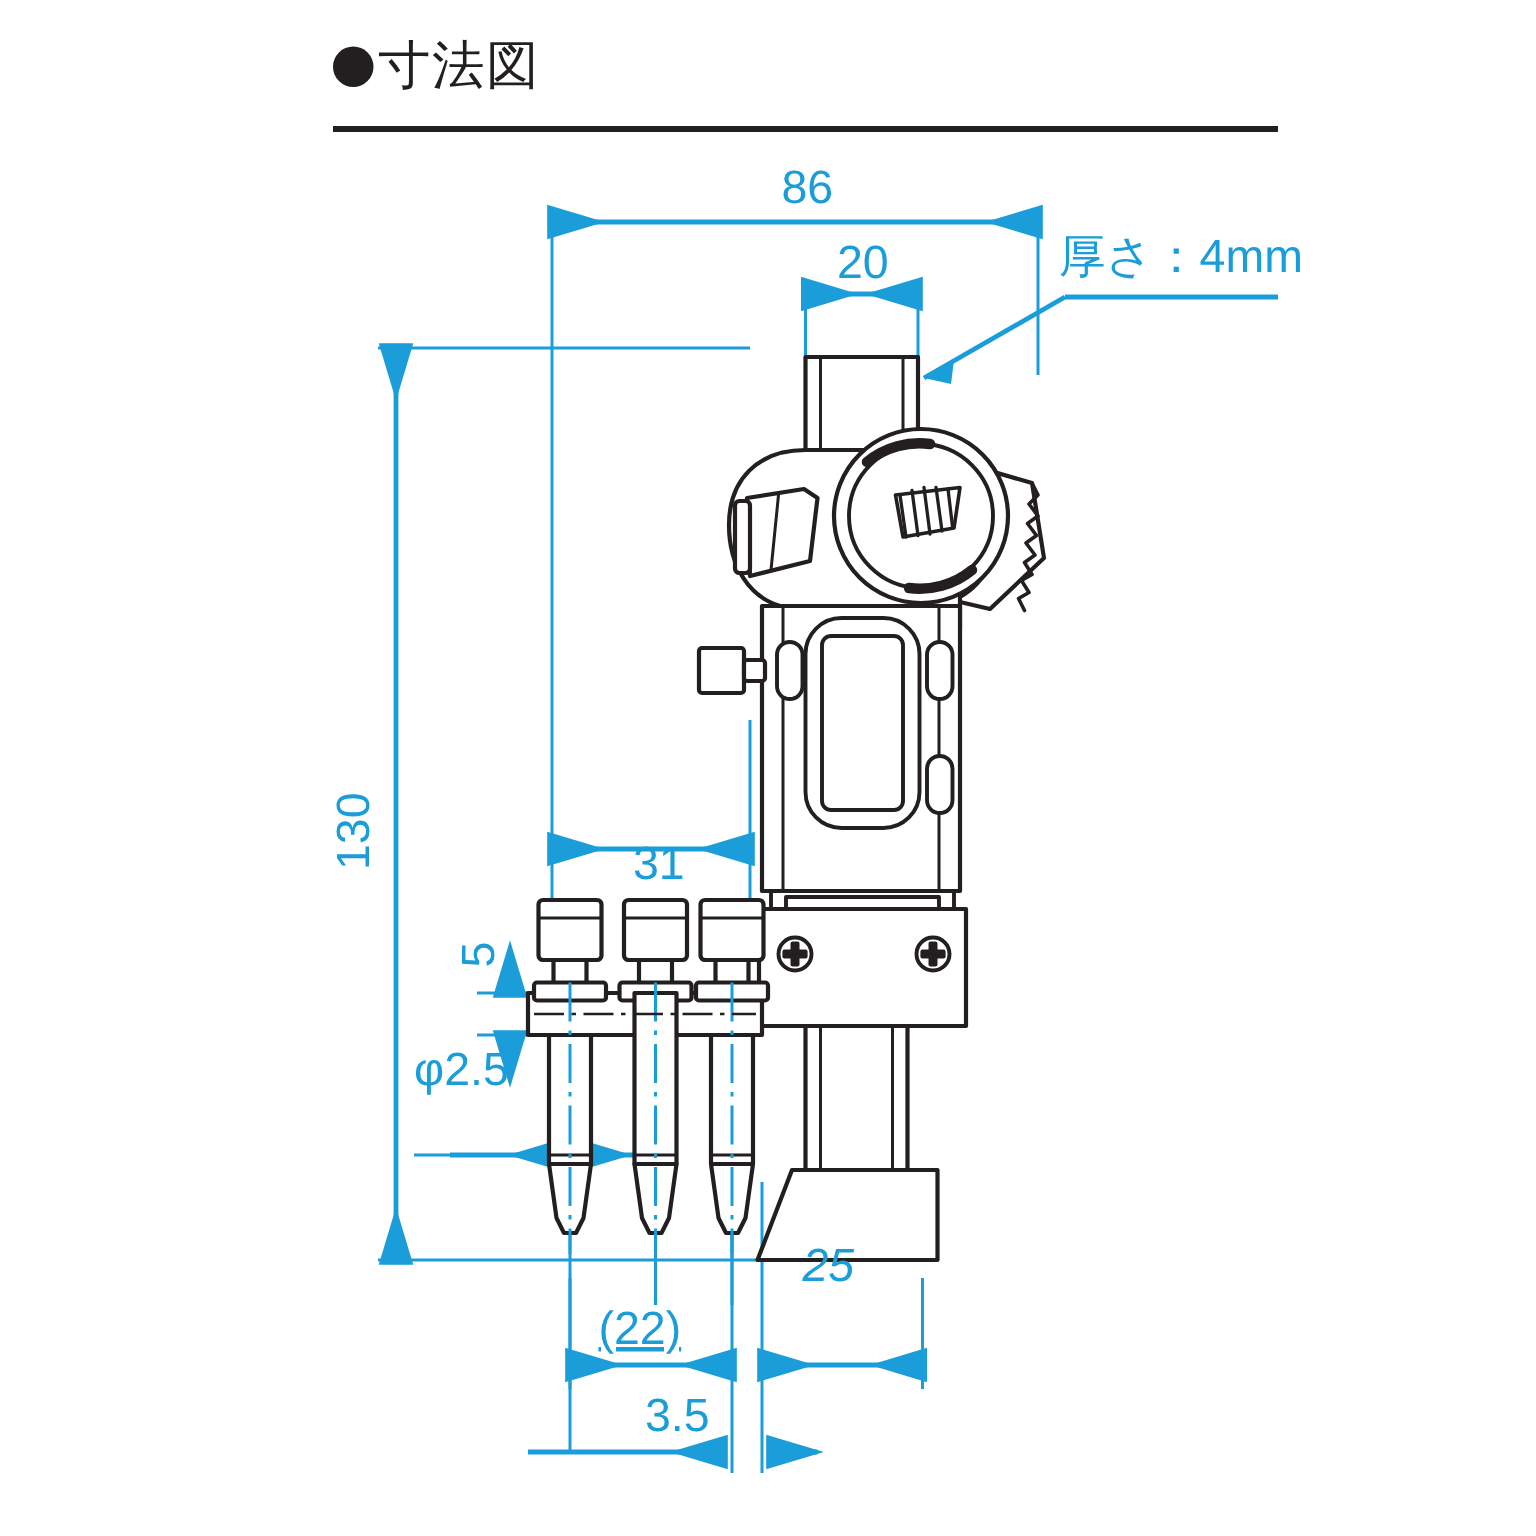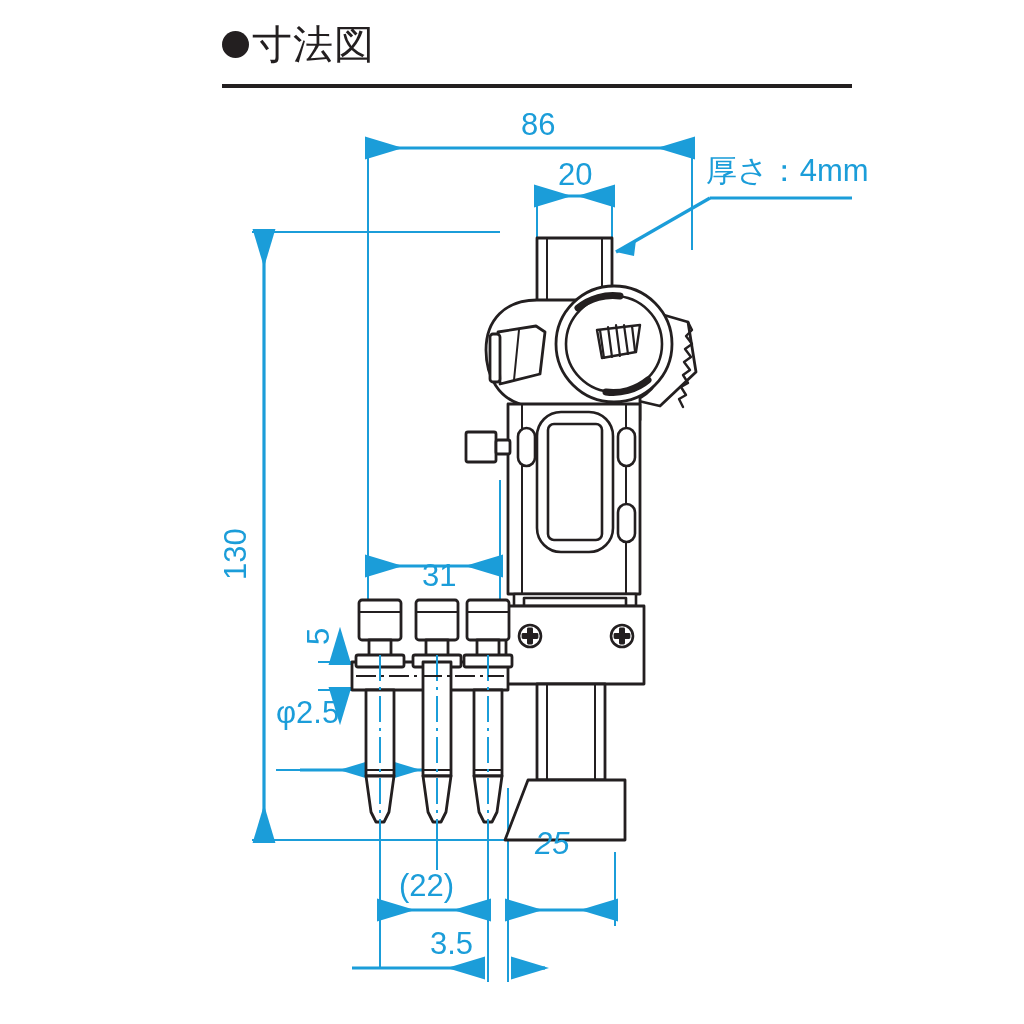--- a/index.html
+++ b/index.html
@@ -37,21 +37,21 @@
   }
   #bullet {
     width: 27px;
     height: 27px;
     border-radius: 50%;
     background: #231f20;
     display: inline-block;
     margin-right: 3px;
   }
   #title-text {
-    font-size: 40px;
+    font-size: 35px;
     color: #231f20;
     letter-spacing: 1px;
     line-height: 34px;
   }
   #unit-text {
     position: absolute;
     right: 0;
     top: 8px;
     font-size: 32px;
     color: #231f20;
@@ -317,20 +317,20 @@
     <div class="dimtext" style="left:706px; top:155px;">厚さ：4mm</div>
 
     <div class="dimtext rot90" style="left:220px; top:580px;">130</div>
 
     <div class="dimtext" style="left:422px; top:524px;margin-top:36px;">31</div>
 
     <div class="dimtext rot90" style="left:303px; top:645px;">5</div>
 
     <div class="dimtext" style="left:276px; top:697px;">φ2.5</div>
 
-    <div class="dimtext" style="left:399px; top:870px;">(22)</div>
+    <div class="dimtext" style="left:399px; top:870px;text-decoration:underline;">(22)</div>
 
     <div class="dimtext" style="left:535px; top:828px;font-style:italic;">25</div>
 
     <div class="dimtext" style="left:430px; top:928px;">3.5</div>
   </div>
 
 </div>
 
 </body></html>

